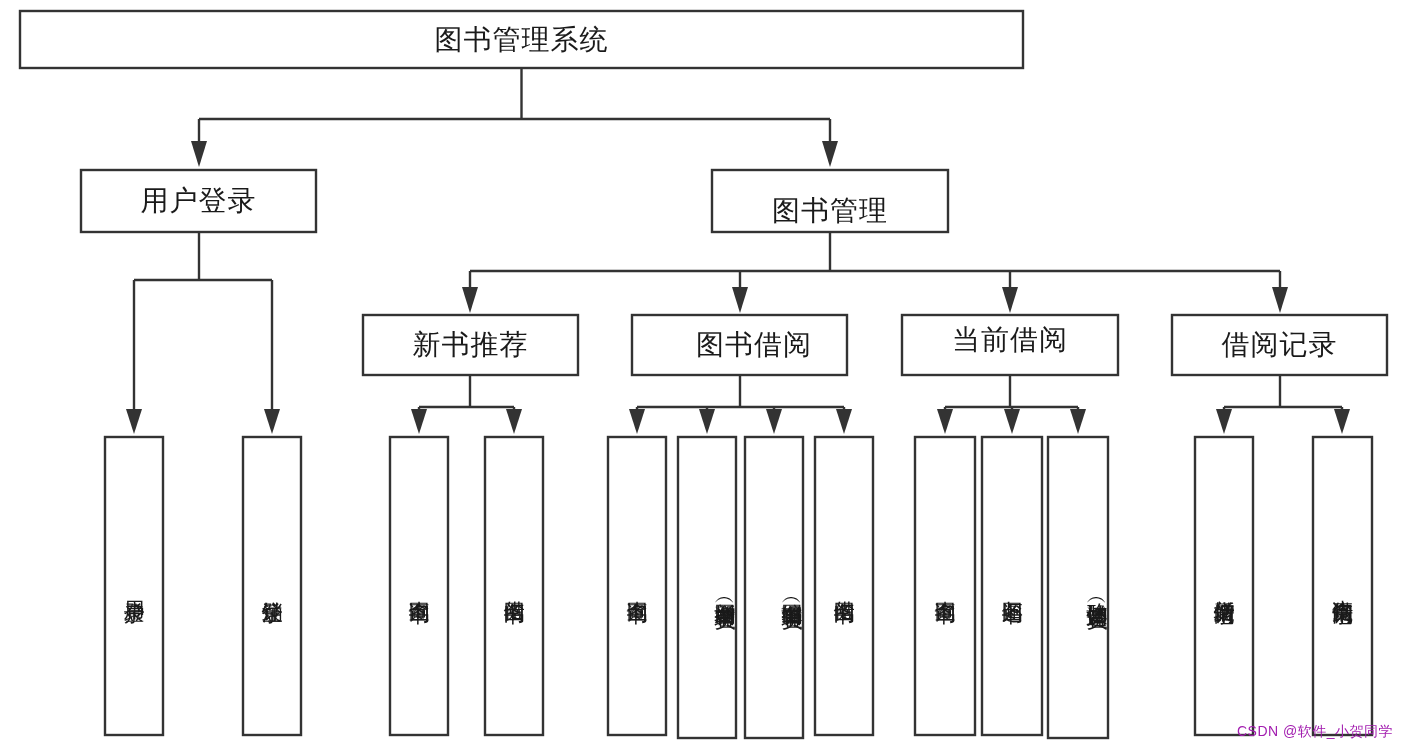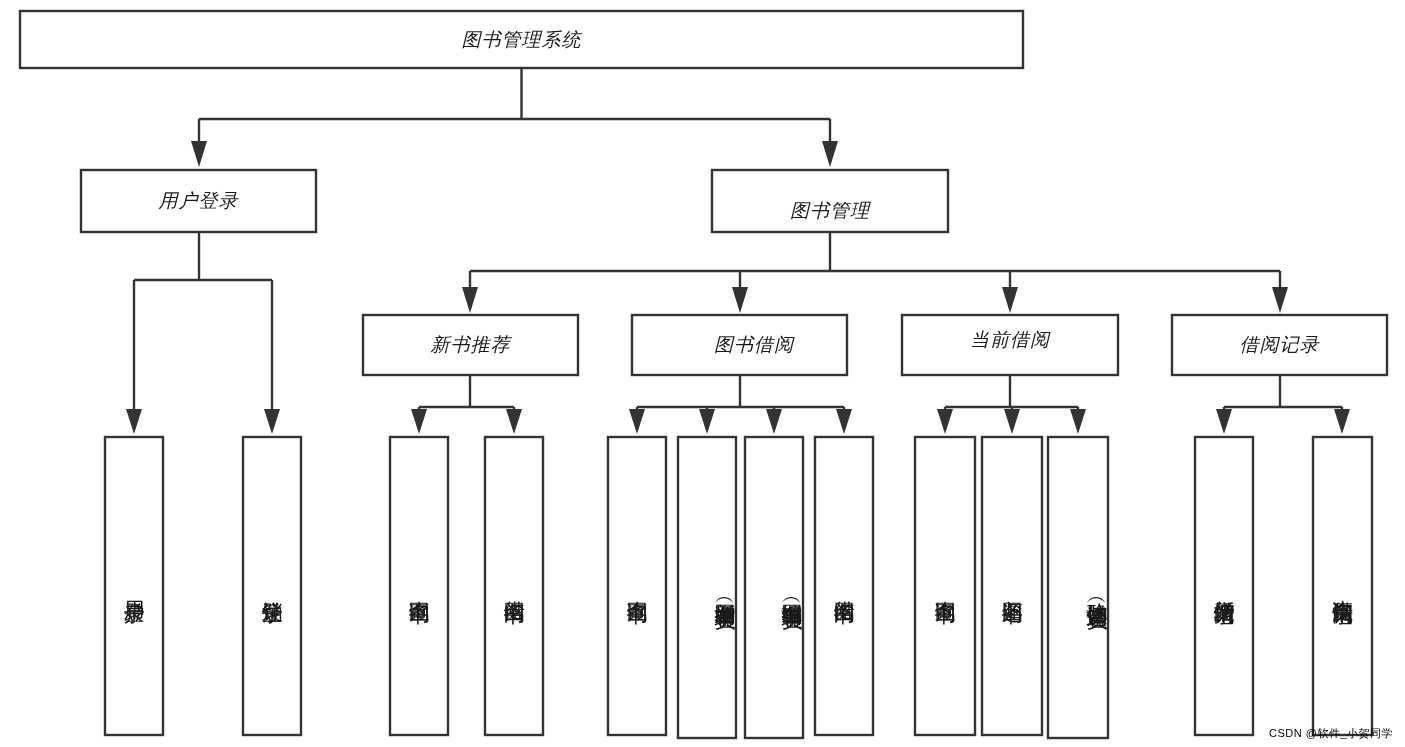--- a/index.html
+++ b/index.html
@@ -56,33 +56,32 @@
     pointer-events: none;
   }
   .vlabel-wrap.centered {
     align-items: center;
   }
   .hlabel-wrap {
     position: absolute;
     display: flex;
     align-items: center;
     justify-content: center;
-    font-size: 19px;
+    font-size: 28px;
     color: #1a1a1a;
     letter-spacing: 1px;
     white-space: nowrap;
     pointer-events: none;
-    font-style: italic;
   }
   #watermark {
     position: absolute;
     right: 12px;
     bottom: 6px;
-    font-size: 11px;
-    color: #000000;
+    font-size: 14px;
+    color: #a21caf;
     letter-spacing: 0.5px;
     white-space: nowrap;
     pointer-events: none;
   }
 </style>
 </head>
 <body>
 
 <div id="diagram-root">
 

